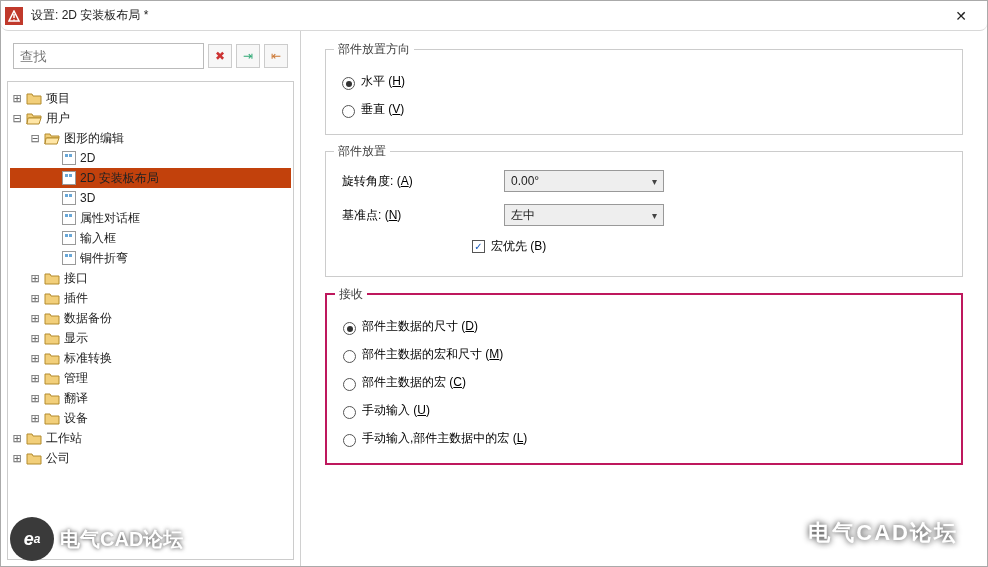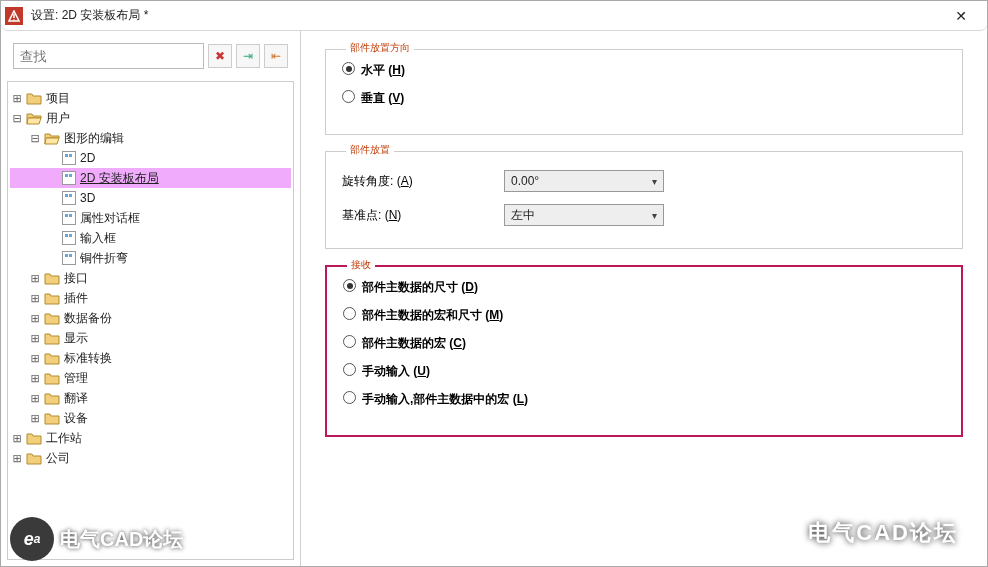--- a/index.html
+++ b/index.html
@@ -11,35 +11,35 @@
   .titlebar .close { width: 44px; height: 30px; display:flex; align-items:center; justify-content:center; font-size:14px; color:#222; cursor:pointer; }
   .body { flex: 1; display: flex; }
   .left { width: 300px; border-right: 1px solid #d0d0d0; display:flex; flex-direction:column; padding: 8px 6px 6px 6px; background:#fff; }
   .right { flex:1; background:#fff; padding: 10px 0 0 0; overflow:hidden; }
   .search-row { display:flex; align-items:center; gap:4px; padding: 4px 6px 12px 6px; }
   .search-input { flex:1; height: 26px; border: 1px solid #bbb; padding: 0 6px; color:#14532d; background:#fff; }
   .tb-btn { width:24px; height:24px; border:1px solid #ccc; background:#f7f7f7; display:flex; align-items:center; justify-content:center; cursor:pointer; font-size:12px; color:#555; }
   .tree-wrap { flex:1; border:1px solid #ccc; padding:6px 2px; overflow:auto; }
   .tree { font-size:12px; color:#222; }
   .node { display:flex; align-items:center; height:20px; padding:0 2px; cursor:default; }
-  .node.sel { background:#f0abfc;text-decoration:underline; }
+  .node.sel { background:#c2410c; }
   .tw { width:14px; text-align:center; color:#666; font-size:11px; user-select:none; cursor:pointer; }
   .ic-folder { width:16px; height:14px; margin:0 4px 0 2px; display:inline-block; }
   .ic-folder svg { display:block; }
   .ic-page { width:14px; height:14px; margin:0 4px 0 2px; background:#fff; border:1px solid #999; position:relative; }
   .ic-page::before { content:""; position:absolute; top:2px; left:2px; width:3px; height:3px; background:#6aa7d6; }
   .ic-page::after { content:""; position:absolute; top:2px; left:6px; width:3px; height:3px; background:#6aa7d6; }
   .lbl { white-space:nowrap; }
   .indent1 { padding-left:0px; }
   .indent2 { padding-left:18px; }
   .indent3 { padding-left:36px; }
   .group { border:1px solid #ccc; margin: 8px 24px 16px 24px; padding: 12px 16px 16px 16px; position:relative; }
   .group.highlight { border:2px solid #be185d; }
-  .group .legend { position:absolute; top:-9px; left:20px; background:#fff; padding:0 4px; font-size:10px; color:#c2410c; }
-  .radio-row { display:flex; align-items:flex-start; height:28px; gap:6px;font-weight:bold; }
+  .group .legend { position:absolute; top:-9px; left:8px; background:#fff; padding:0 4px; font-size:12px; color:#404040; }
+  .radio-row { display:flex; align-items:flex-end; height:28px; gap:6px; }
   .radio { width:13px; height:13px; border:1px solid #555; border-radius:50%; display:inline-flex; align-items:center; justify-content:center; }
   .radio.chk::after { content:""; width:6px; height:6px; border-radius:50%; background:#333; }
   .form-row { display:flex; align-items:center; height:34px; }
   .form-row .flabel { width:130px; }
   .select { width:160px; height:22px; border:1px solid #999; background:#eee; display:flex; align-items:center; justify-content:space-between; padding:0 6px; font-size:12px; color:#222;margin-left:32px; }
   .select .arr { font-size:10px; color:#444; }
   .chkbox-row { display:flex; align-items:center; height:28px; padding-left:130px; gap:6px; }
   .chk { width:13px; height:13px; border:1px solid #555; display:inline-flex; align-items:center; justify-content:center; font-size:10px; color:#1456b8; }
   .chk.on::after { content:"✓"; }
   .underline { text-decoration: underline; }
@@ -261,20 +261,24 @@
               <span class="arr">▾</span>
             </div>
         </div>
         <div class="form-row">
           <span class="flabel"><span>基准点: (</span><span class="underline">N</span><span>)</span></span>
           <div class="select">
               <span>左中</span>
               <span class="arr">▾</span>
             </div>
         </div>
+        <div class="chkbox-row">
+          <span class="chk on"></span>
+          <span><span>宏优先 (</span><span>B</span><span>)</span></span>
+        </div>
       </div>
 
       <div class="group highlight">
         <div class="legend">接收</div>
         <div class="radio-row">
           <span class="radio chk"></span>
           <span><span>部件主数据的尺寸 (</span><span class="underline">D</span><span>)</span></span>
         </div>
         <div class="radio-row">
           <span class="radio"></span>

